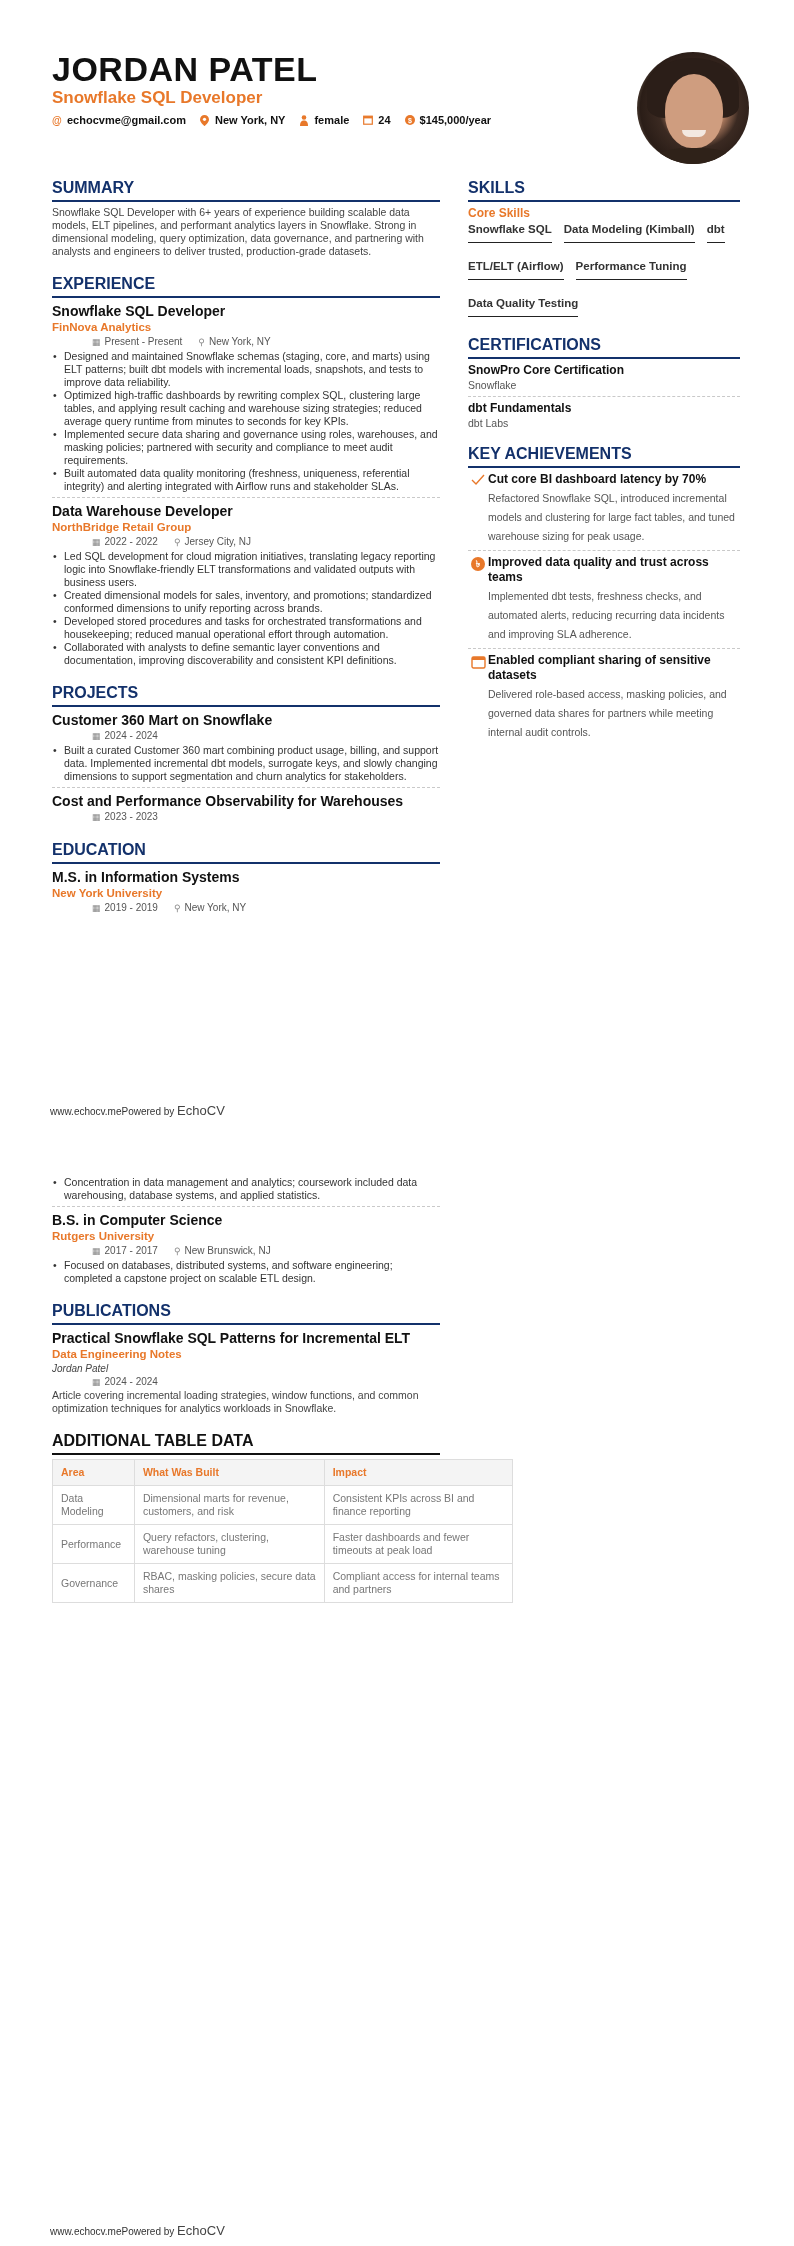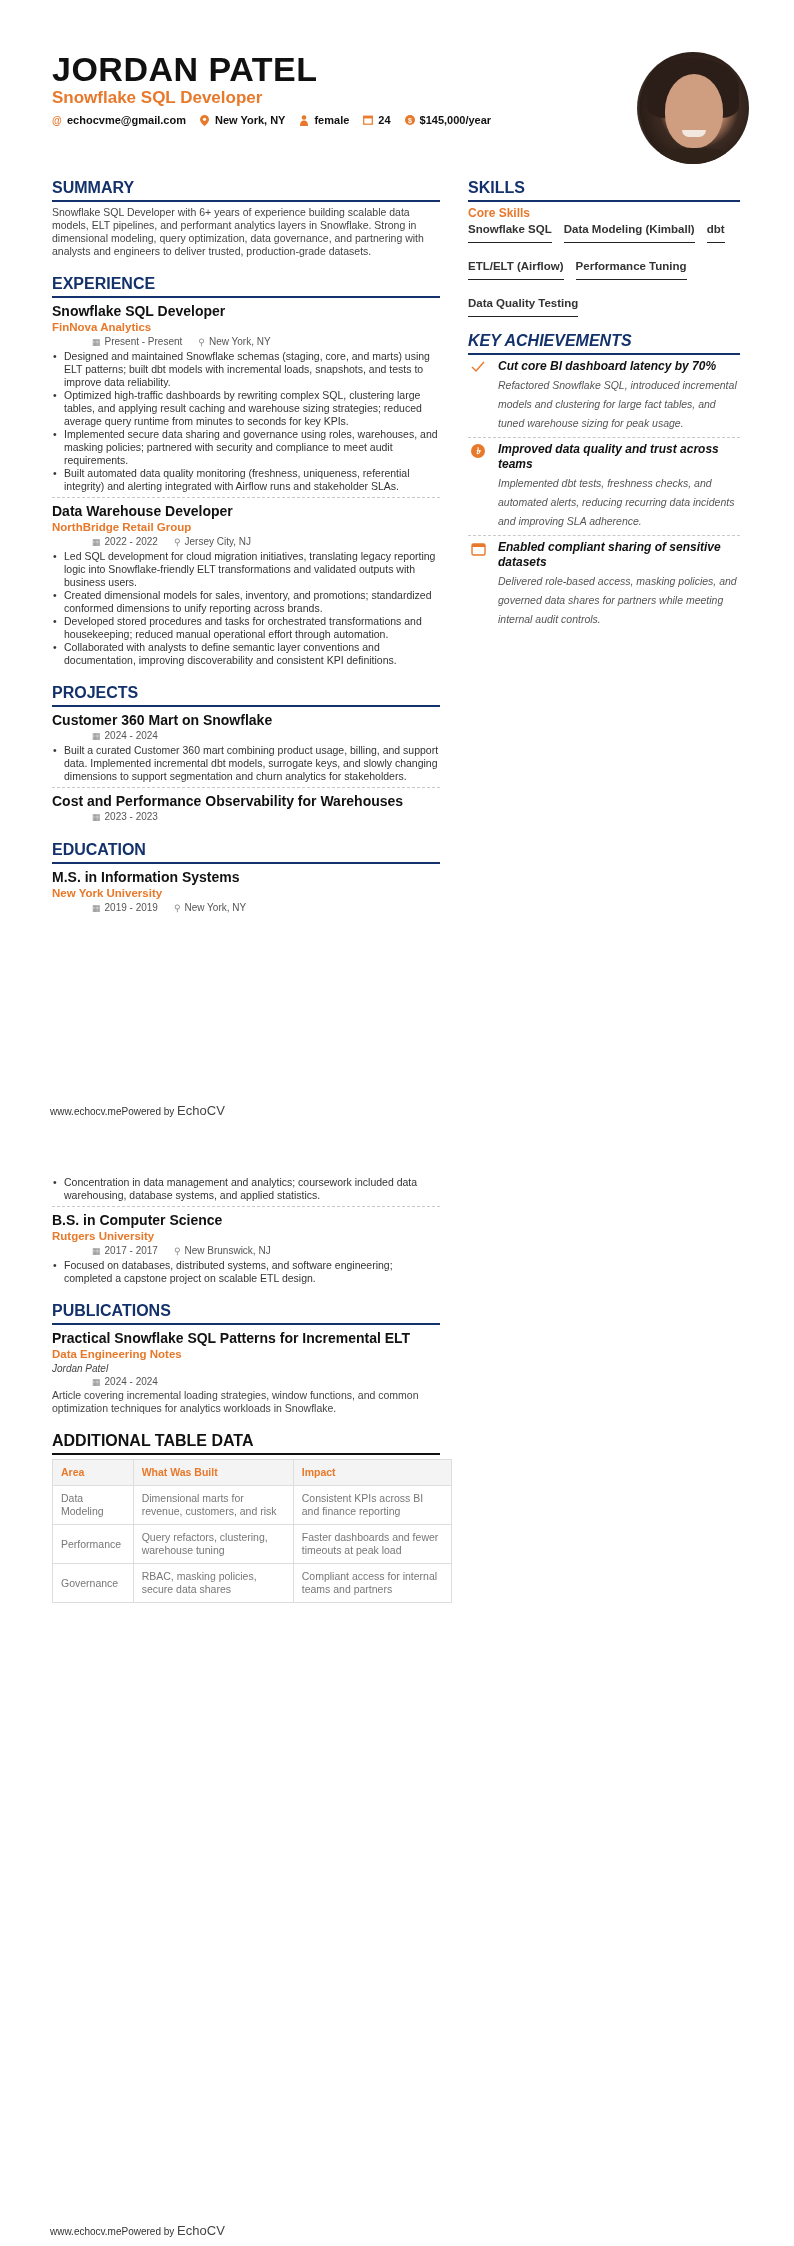--- a/index.html
+++ b/index.html
@@ -33,30 +33,30 @@
   ul.bul { margin: 1px 0 0 0; padding: 0 0 0 12px; list-style: none; }
   ul.bul li { position: relative; font-size: 10.5px; line-height: 13px; color: #333; }
   ul.bul li::before { content: "•"; position: absolute; left: -11px; color: #333; }
   .dash-sep { border-top: 1px dashed #c9c9c9; margin: 4px 0 4px 0; }
 
   .skills-sub { font-size: 12px; font-weight: bold; color: #e8782a; margin: 2px 0 2px 0; }
   .skills { display: flex; flex-wrap: wrap; gap: 16px 12px; width: 272px; }
   .skill { font-size: 11.5px; font-weight: bold; color: #333; padding-bottom: 6px; border-bottom: 1.5px solid #222; line-height: 14px; }
   .cert-title { font-size: 12px; font-weight: bold; color: #111; line-height: 15px; }
   .cert-org { font-size: 10.5px; color: #555; line-height: 14px; }
-  .ach { display: flex; gap: 10px; }
+  .ach { display: flex; }
   .ach-icon { width: 20px; flex: none; display: flex; justify-content: center; padding-top: 2px; color: #e8782a; }
   .ach-title { font-size: 12px; font-weight: bold; color: #111; line-height: 15px; }
   .ach-desc { font-size: 10.5px; color: #555; line-height: 19px; margin-top: 2px; }
   .orange-dot { width: 14px; height: 14px; border-radius: 50%; background: #e8782a; color: #fff; font-size: 9px; font-weight: bold; display: flex; align-items: center; justify-content: center; }
 
   .footer { position: absolute; left: 50px; width: 694px; display: flex; justify-content: flex-start; align-items: baseline; font-size: 10px; color: #333; }
   .footer .brand { font-size: 13px; color: #444; }
 
-  table.addl { border-collapse: collapse; width: 400px; margin-top: 4px; }
+  table.addl { border-collapse: collapse; width: 461px; margin-top: 4px; }
   table.addl th, table.addl td { border: 1px solid #ddd; padding: 6px 8px; text-align: left; vertical-align: middle; font-size: 10.5px; line-height: 13px; }
   table.addl th { color: #e8782a; font-weight: bold; background: #f4f4f4; }
   table.addl td { color: #777; }
 </style>
 </head>
 <body>
 
 <div class="page page1">
 
   <div class="header">
@@ -195,22 +195,34 @@
       <div class="skills">
         <span class="skill">Snowflake SQL</span>
         <span class="skill">Data Modeling (Kimball)</span>
         <span class="skill">dbt</span>
         <span class="skill">ETL/ELT (Airflow)</span>
         <span class="skill">Performance Tuning</span>
         <span class="skill">Data Quality Testing</span>
       </div>
     </section>
 
-
-    <section style="margin-top:14px;font-style:italic;">
+    <section style="margin-top:18px;">
+      <div class="sec-title">CERTIFICATIONS</div>
+      <div>
+        <div class="cert-title">SnowPro Core Certification</div>
+        <div class="cert-org">Snowflake</div>
+      </div>
+      <div class="dash-sep"></div>
+      <div>
+        <div class="cert-title">dbt Fundamentals</div>
+        <div class="cert-org">dbt Labs</div>
+      </div>
+    </section>
+
+    <section style="margin-top:14px;">
       <div class="sec-title">KEY ACHIEVEMENTS</div>
 
       <div class="ach">
         <div class="ach-icon">
           <svg width="14" height="12" viewBox="0 0 14 12">
               <path d="M1 6 L5 10 L13 1" fill="none" stroke="#e8782a" stroke-width="1.4"></path>
             </svg>
         </div>
         <div>
           <div class="ach-title">Cut core BI dashboard latency by 70%</div>

